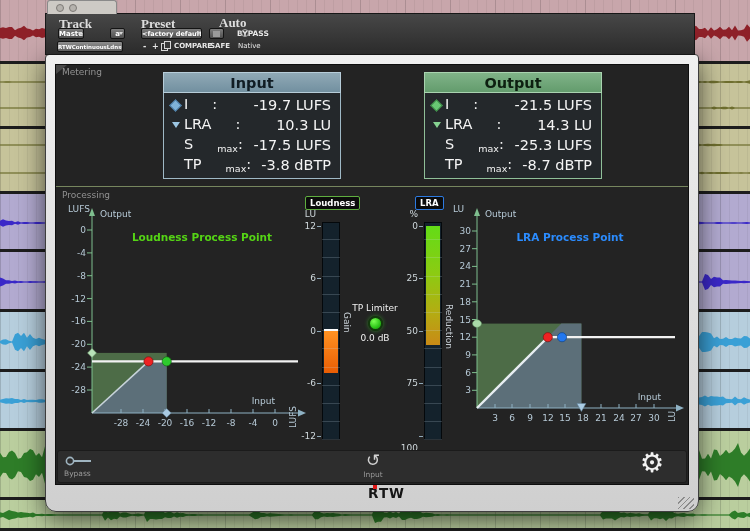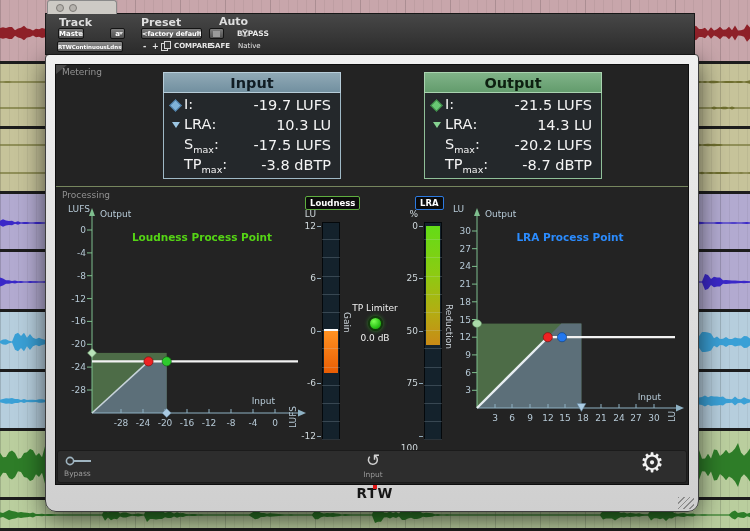--- a/index.html
+++ b/index.html
@@ -10,21 +10,21 @@
   .track::before{content:"";position:absolute;inset:0;
     background:repeating-linear-gradient(90deg,rgba(0,0,0,.05) 0 1px,transparent 1px 9px),
                repeating-linear-gradient(90deg,rgba(0,0,0,.10) 0 1px,transparent 1px 45px);}
   .track svg{position:absolute;left:0;top:0;}
   
   #mac-sliver{position:absolute;left:47px;top:0;width:68px;height:13px;background:#cdcac5;
     border:1px solid #8a8a8a;border-bottom:none;border-radius:3px 3px 0 0;z-index:6;}
   .macdot{position:absolute;top:3px;width:6px;height:6px;border-radius:50%;background:#b5b2ad;border:1px solid #7d7a76;}
   #pt-header{position:absolute;left:45px;top:13px;width:650px;height:42px;
     background:linear-gradient(#474747,#2b2b2b);border:1px solid #171717;box-sizing:border-box;z-index:5;}
-  .pt-label{position:absolute;font-size:11px;font-weight:bold;color:#dedede;line-height:1;}
+  .pt-label{position:absolute;font-size:13px;font-weight:bold;color:#dedede;line-height:1;font-family:Liberation Serif, serif;}
   .pt-btn{position:absolute;height:11px;box-sizing:border-box;border:1px solid #141414;border-radius:2px;
     background:linear-gradient(#7d7d7d,#4e4e4e);color:#fff;font-size:7px;font-weight:bold;
     text-align:center;line-height:10px;overflow:hidden;white-space:nowrap;}
   .pt-caret{position:absolute;right:1px;top:3px;width:0;height:0;border-left:2.5px solid transparent;
     border-right:2.5px solid transparent;border-top:3px solid #d8d8d8;}
   .pt-text{position:absolute;font-size:7px;font-weight:bold;color:#e8e8e8;line-height:1;}
   #target-btn{position:absolute;left:683px;top:28px;width:11px;height:11px;border-radius:2px;
     background:linear-gradient(#e04545,#a51717);border:1px solid #5c0808;box-sizing:border-box;}
   #target-btn span{position:absolute;left:2px;top:2px;width:4px;height:4px;border:1px solid #fff;}
   #preset-circle{position:absolute;left:196px;top:16px;width:6px;height:6px;border:1px solid #aaa;border-radius:50%;}
@@ -49,21 +49,21 @@
   #output-box .mbox-body{border:1px solid #8fbf98;border-top:none;}
   .mrow{height:20px;display:flex;align-items:center;font-size:14.5px;color:#f4f4f4;}
   .micon{width:13px;margin-left:5px;display:flex;justify-content:center;}
   .diam{width:7px;height:7px;transform:rotate(45deg);}
   .diam.blue{background:#7fb2d8;border:1px solid #44749c;}
   .diam.green{background:#68c673;border:1px solid #357e40;}
   .tri{width:0;height:0;border-left:4.5px solid transparent;border-right:4.5px solid transparent;}
   .tri.blue{border-top:6.5px solid #9cc6e2;}
   .tri.green{border-top:6.5px solid #86d391;}
   .mlabel{margin-left:2px;}
-  .mlabel sub{font-size:9.5px;}
+  .mlabel sub{font-size:9.5px;margin-left:24px;}
   .mvalue{margin-left:auto;margin-right:9px;}
   
   .graph{position:absolute;top:200px;z-index:7;}
   
   .meterlabel{position:absolute;font-size:8.5px;font-weight:bold;color:#fff;background:#0c0c0c;
     padding:1px 4px;border-radius:2px;line-height:1.2;z-index:8;}
   .mtick{position:absolute;width:20px;text-align:right;font-size:9px;color:#cfd8dc;z-index:7;}
   .tickline{position:absolute;width:4px;height:1px;background:#8fa8b8;z-index:7;}
   .mbar{position:absolute;top:222px;width:18px;height:218px;background:#14222c;border:1px solid #04080b;box-sizing:border-box;z-index:7;}
   .mbar-ticks{position:absolute;top:222px;width:18px;height:218px;z-index:9;pointer-events:none;
@@ -80,21 +80,21 @@
     background:radial-gradient(circle at 35% 30%,#7bff53,#2cc518 60%,#1a8a10);
     border:2px solid #123a0c;box-shadow:0 0 4px rgba(70,230,50,.45);}
   #tp-block .tp-value{font-size:9px;color:#f0f0f0;}
   
   #footer-bar{position:absolute;left:57px;top:450px;width:630px;height:33px;background:#2d2d2d;
     border:1px solid #1b1b1b;border-radius:3px;box-sizing:border-box;z-index:7;}
   .foot-label{position:absolute;font-size:7.5px;color:#9a9a9a;z-index:8;}
   #reset-glyph{position:absolute;left:358px;top:450px;width:30px;text-align:center;font-size:17px;color:#d2d2d2;z-index:8;}
   #gear-glyph{position:absolute;left:640px;top:447px;font-size:27px;color:#f2f2f2;line-height:1.2;z-index:8;}
   
-  #rtw-logo{position:absolute;left:345px;top:485px;width:60px;text-align:center;z-index:6;
+  #rtw-logo{position:absolute;left:345px;top:485px;width:60px;text-align:right;z-index:6;
     font-size:13.5px;font-weight:bold;letter-spacing:1px;color:#161616;}
   #rtw-dot{position:absolute;left:28px;top:0;width:4px;height:4px;background:#e01818;}
   #grip{position:absolute;left:678px;top:497px;width:16px;height:12px;z-index:6;
     background:repeating-linear-gradient(135deg,rgba(110,110,110,.7) 0 1px,transparent 1px 4px);}
   .gt{fill:#b6c9d6;font-size:9px;font-family:"DejaVu Sans",sans-serif;}
 </style>
 </head>
 <body>
 
 <div id="stage">
@@ -246,21 +246,21 @@
       <div class="mrow">
         <span class="micon">
             <span class="tri green"></span>
           </span>
         <span class="mlabel"><span>LRA</span><sub></sub><span>:</span></span>
         <span class="mvalue">14.3 LU</span>
       </div>
       <div class="mrow">
         <span class="micon"></span>
         <span class="mlabel"><span>S</span><sub>max</sub><span>:</span></span>
-        <span class="mvalue">-20.2 LUFS</span>
+        <span class="mvalue">-25.3 LUFS</span>
       </div>
       <div class="mrow">
         <span class="micon"></span>
         <span class="mlabel"><span>TP</span><sub>max</sub><span>:</span></span>
         <span class="mvalue">-8.7 dBTP</span>
       </div>
     </div>
   </div>
 
   <svg class="graph" style="left:60px" width="255" height="246">

